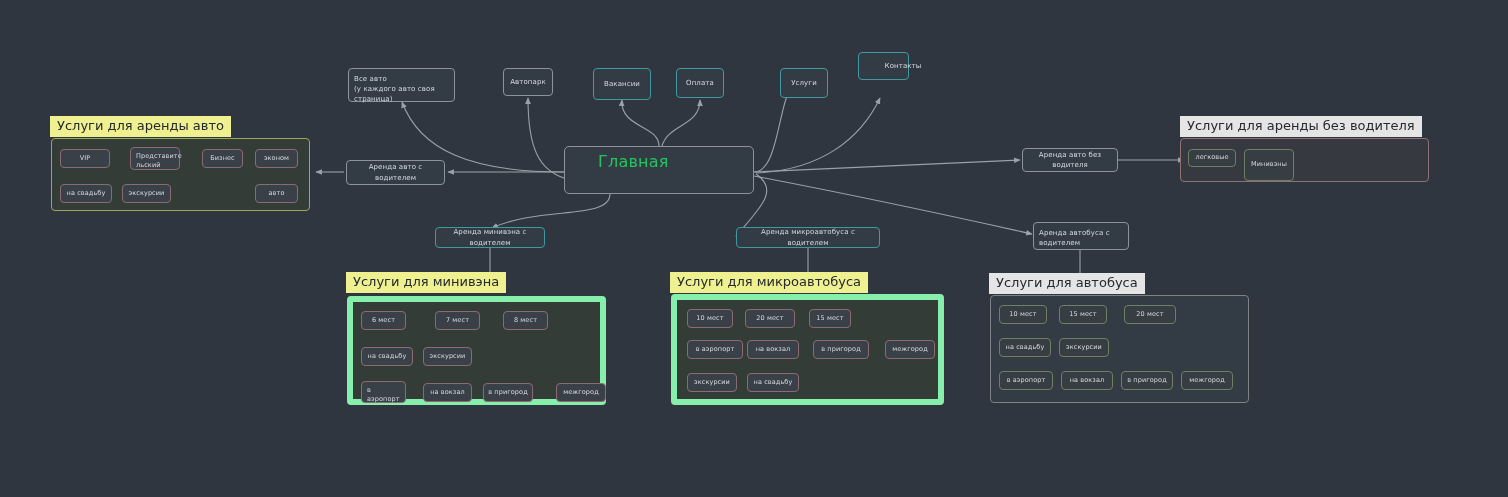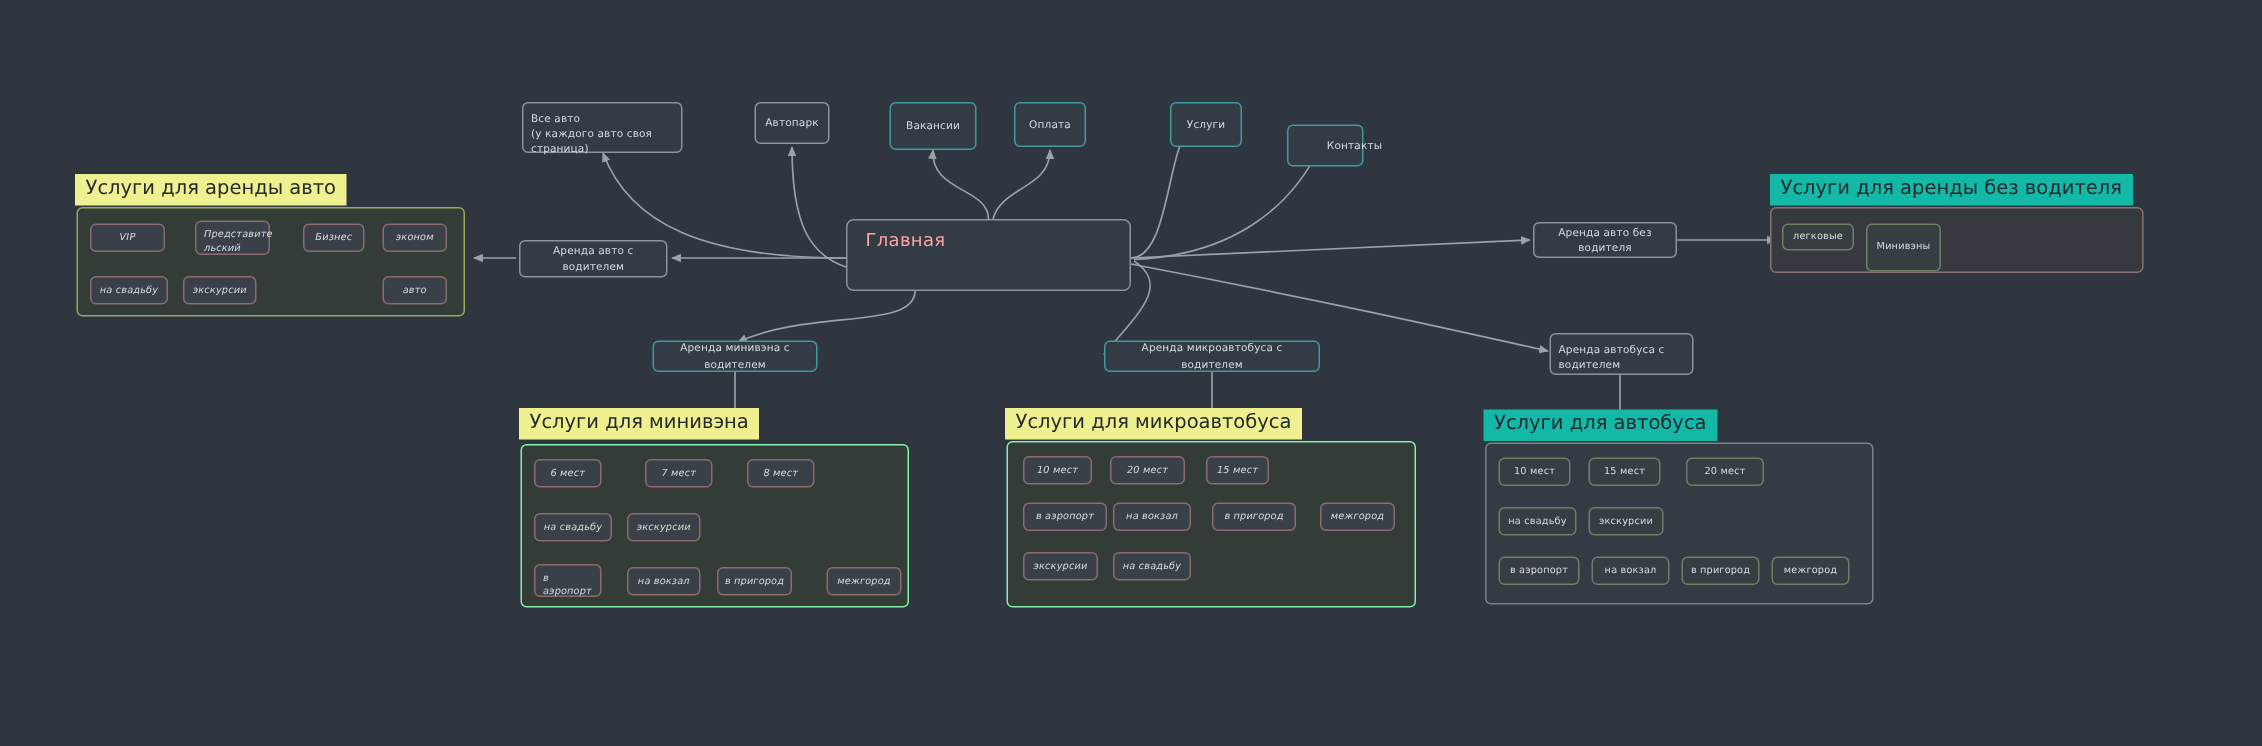--- a/index.html
+++ b/index.html
@@ -37,61 +37,61 @@
   .node.leftalign{justify-content:flex-start;text-align:left;}
 
   
   #main-node{
     position:absolute;left:564px;top:146px;width:190px;height:48px;
     background:#333b45;border:1px solid #8b949e;border-radius:5px;
     box-sizing:border-box;
     padding:7px 12px;
   }
   #main-node .main-title{
-    color:#fca5a5;font-size:12px;line-height:1;letter-spacing:.2px;
+    color:#22c55e;font-size:16px;line-height:1;letter-spacing:.2px;margin-left:21px;
   }
 
   
   .group{position:absolute;}
   .group-label{
     position:absolute;left:0;top:0;
     font-size:13px;line-height:1.25;
     padding:2px 7px 3px 7px;
     color:#26292e;
     white-space:nowrap;
     z-index:3;
   }
   .group-label.yellow{background:#eff08f;}
-  .group-label.pink{background:#14b8a6;}
+  .group-label.pink{background:#e5e5e5;}
   .group-box{
     position:absolute;
     box-sizing:border-box;
     border-radius:4px;
   }
   .group-box.green{border:1px solid #9aa85a;background:#333c37;}
-  .group-box.olive{border:1px solid #86efac;background:#333c37;}
+  .group-box.olive{border:6px solid #86efac;background:#333c37;}
   .group-box.mauve{border:1px solid #8e7176;background:#363940;}
   .group-box.gray{border:1px solid #7d8286;background:#333b45;}
 
   .pill{
     position:absolute;
     box-sizing:border-box;
     background:#3a4048;
     border:1px solid #8c6b70;
     border-radius:4px;
     font-size:6.5px;
     line-height:1.4;
     color:#d6dbe1;
     display:flex;align-items:center;justify-content:center;
     text-align:center;
     padding:2px 3px;
     letter-spacing:.1px;
   }
   .pill.greenborder{border-color:#6f7f63;background:#363d43;}
-  .pill.mauveborder{border-color:#8c6b70;font-style:italic;}
+  .pill.mauveborder{border-color:#8c6b70;}
   .pill.twoline{display:block;padding-top:4px;text-align:left;padding-left:5px;}
 </style>
 </head>
 <body>
 
 <div id="canvas">
 
   <svg id="edges" viewBox="0 0 1508 497">
     <defs>
       <marker id="ah" markerWidth="7" markerHeight="7" refX="5.4" refY="3" orient="auto">
@@ -144,21 +144,21 @@
   </div>
 
   <div class="node" style="left:503px;top:68px;width:50px;height:28px;">Автопарк</div>
 
   <div class="node teal" style="left:593px;top:68px;width:58px;height:32px;">Вакансии</div>
 
   <div class="node teal" style="left:676px;top:68px;width:48px;height:30px;">Оплата</div>
 
   <div class="node teal" style="left:780px;top:68px;width:48px;height:30px;">Услуги</div>
 
-  <div class="node teal" style="left:858px;top:83px;width:48px;height:28px;padding-left:44px;">Контакты</div>
+  <div class="node teal" style="left:858px;top:52px;width:48px;height:28px;padding-left:44px;">Контакты</div>
 
   <div class="node" style="left:346px;top:160px;width:99px;height:25px;">Аренда авто с водителем</div>
 
   <div class="node" style="left:1022px;top:148px;width:96px;height:24px;">Аренда авто без водителя</div>
 
   <div class="node teal" style="left:435px;top:227px;width:110px;height:21px;">Аренда минивэна с водителем</div>
 
   <div class="node teal" style="left:736px;top:227px;width:144px;height:21px;">Аренда микроавтобуса с водителем</div>
 
   <div class="node multiline leftalign" style="left:1033px;top:222px;width:96px;height:28px;">

